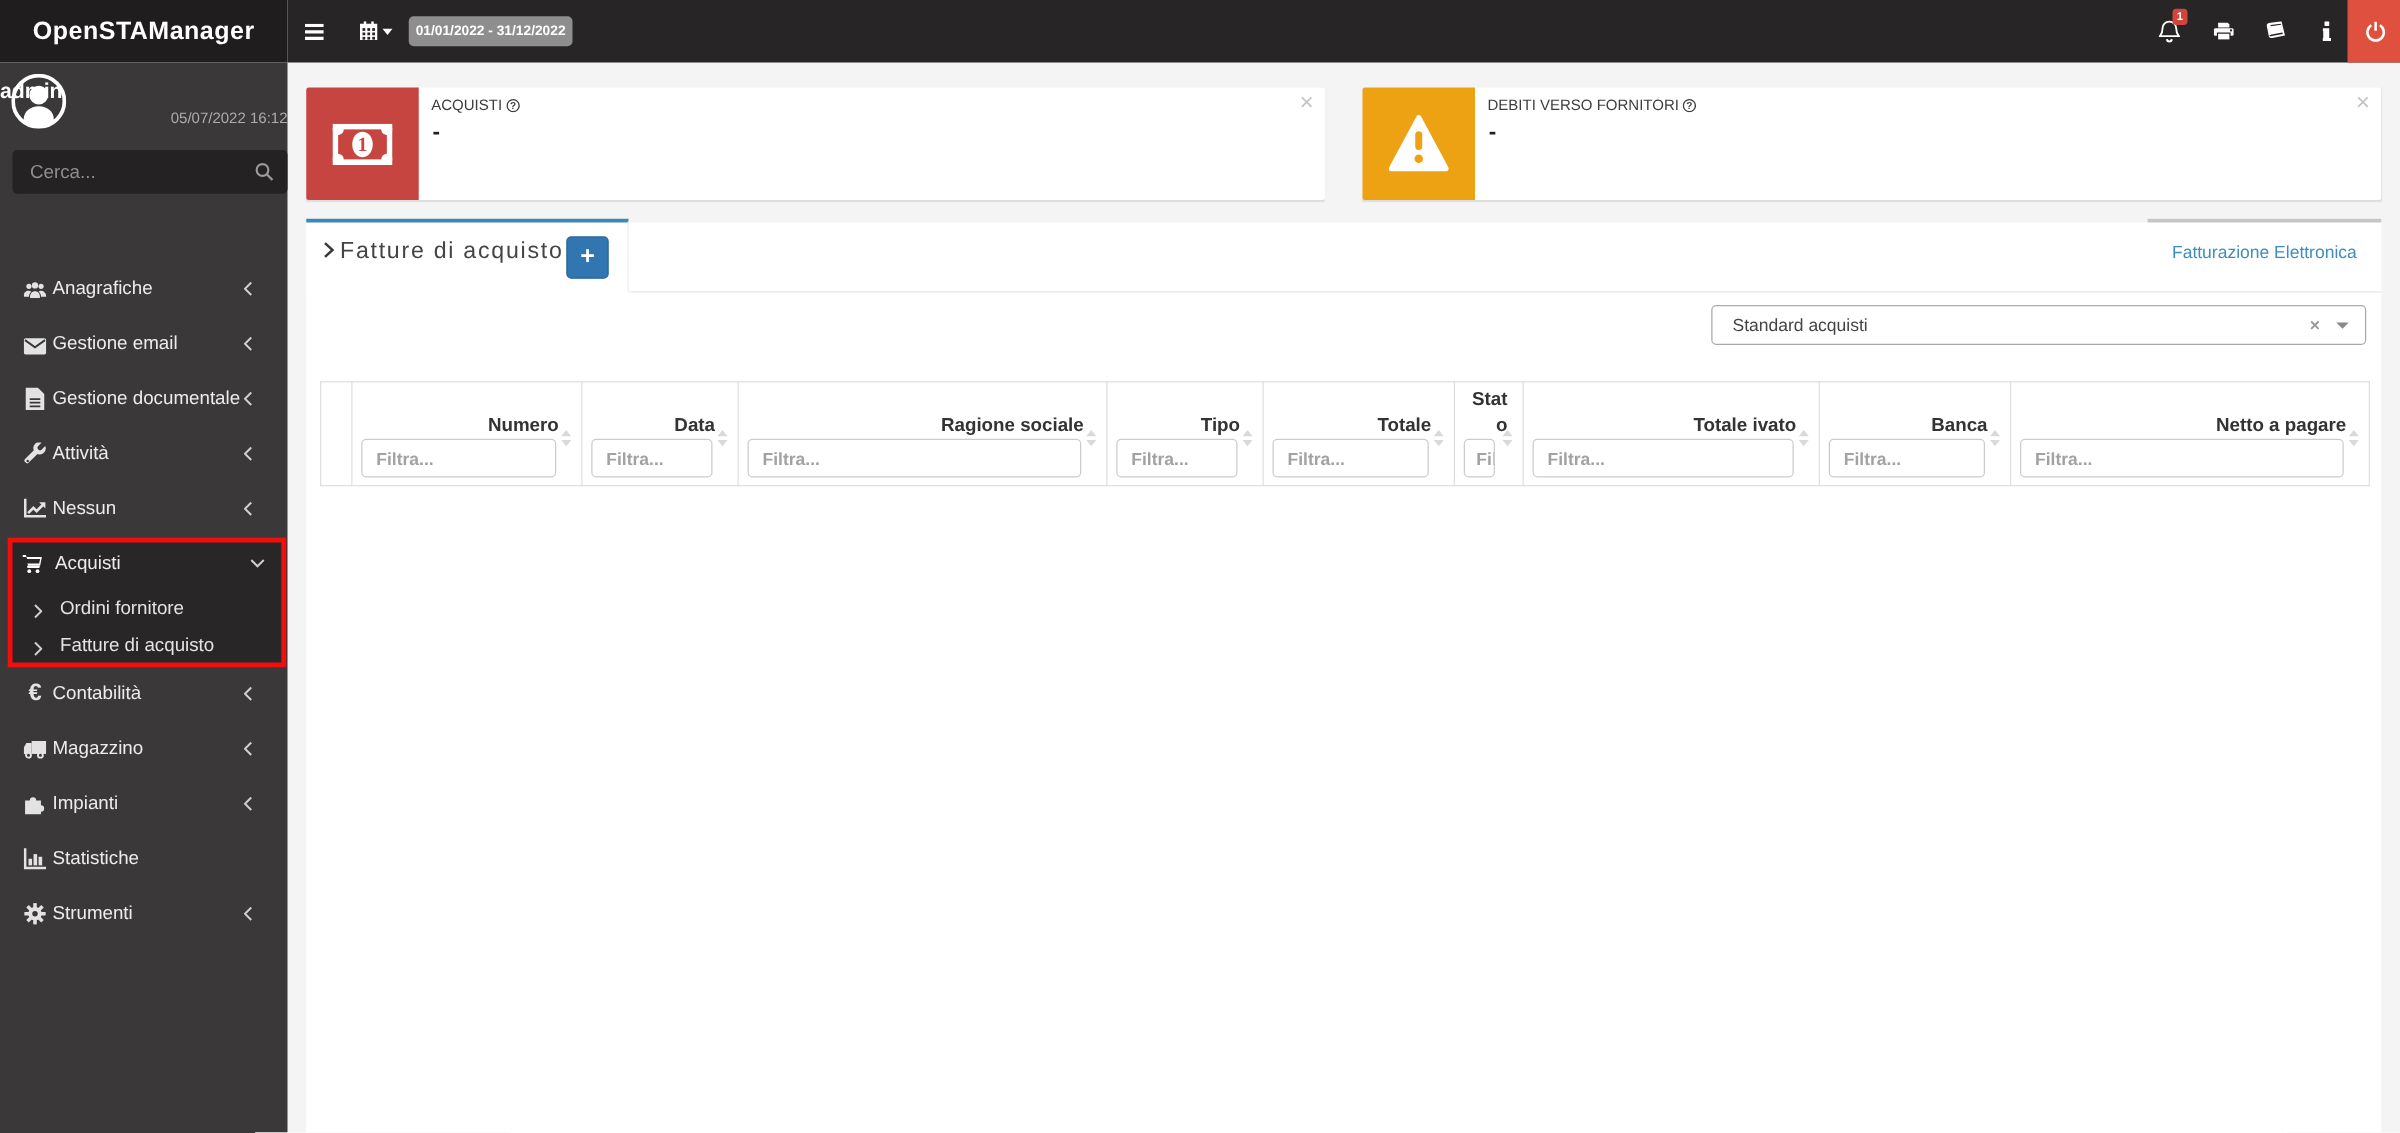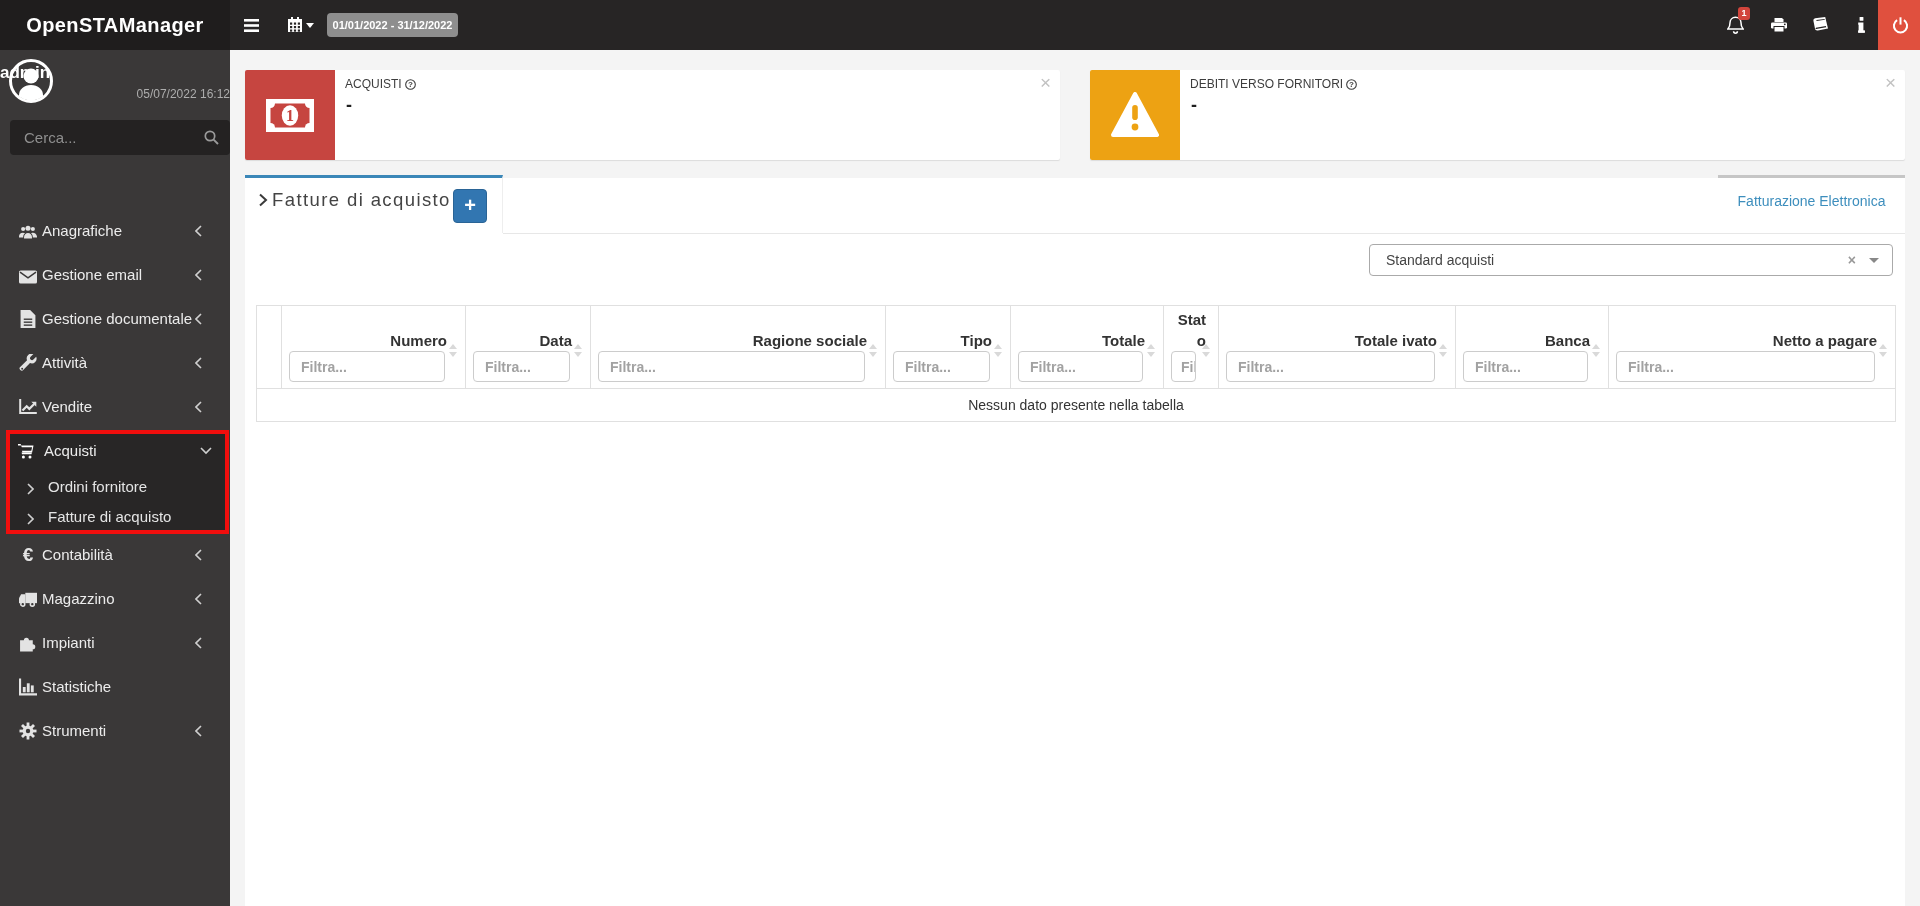--- a/index.html
+++ b/index.html
@@ -181,21 +181,21 @@
     <svg class="ch" width="7" height="12" viewBox="0 0 7 12">
         <polyline points="6,1 1,6 6,11" fill="none" stroke="#cfcfcf" stroke-width="1.6"></polyline>
       </svg>
   </div>
   <div class="mitem" style="top:335px">
     <svg class="ic" width="18" height="16" viewBox="0 0 18 16">
         <path d="M1.2 0v14h16.6" stroke="#e3e3e3" stroke-width="2" fill="none"></path>
         <path d="M3.5 11.5l4.2-4.2 2.6 2.6 4.9-4.9" stroke="#e3e3e3" stroke-width="2.2" fill="none"></path>
         <path d="M12.3 2.8h5v5z" fill="#e3e3e3"></path>
       </svg>
-    <span class="lb">Vendite</span>
+    <span class="lb">Nessun</span>
     <svg class="ch" width="7" height="12" viewBox="0 0 7 12">
         <polyline points="6,1 1,6 6,11" fill="none" stroke="#cfcfcf" stroke-width="1.6"></polyline>
       </svg>
   </div>
   <div id="redbox">
     <svg class="abs" style="left:8px;top:10px" width="16" height="15" viewBox="0 0 16 15">
         <path fill="#fff" d="M0 0h2.6l.7 1.6h12.2l-1.4 6.9H4.5L3.9 6.7h9.4l.8-3.5H3.8L3.1 1.5H0z"></path>
         <path fill="#fff" d="M3.6 8.5h10.3l-.4 1.8H4z"></path>
         <circle cx="5.4" cy="12.9" r="1.5" fill="#fff"></circle>
         <circle cx="12" cy="12.9" r="1.5" fill="#fff"></circle>
@@ -413,17 +413,14 @@
         </th>
 <th>
           <div class="hl">Netto a pagare</div>
           <input class="fi" style="width: 259px;" placeholder="Filtra...">
           <div class="sort">
             <div class="u"></div>
             <div class="d"></div>
           </div>
         </th>
 </tr>
-<tr>
-        <td class="empty" colspan="10">Nessun dato presente nella tabella</td>
-      </tr>
 </tbody>
   </table>
 
 </body></html>

